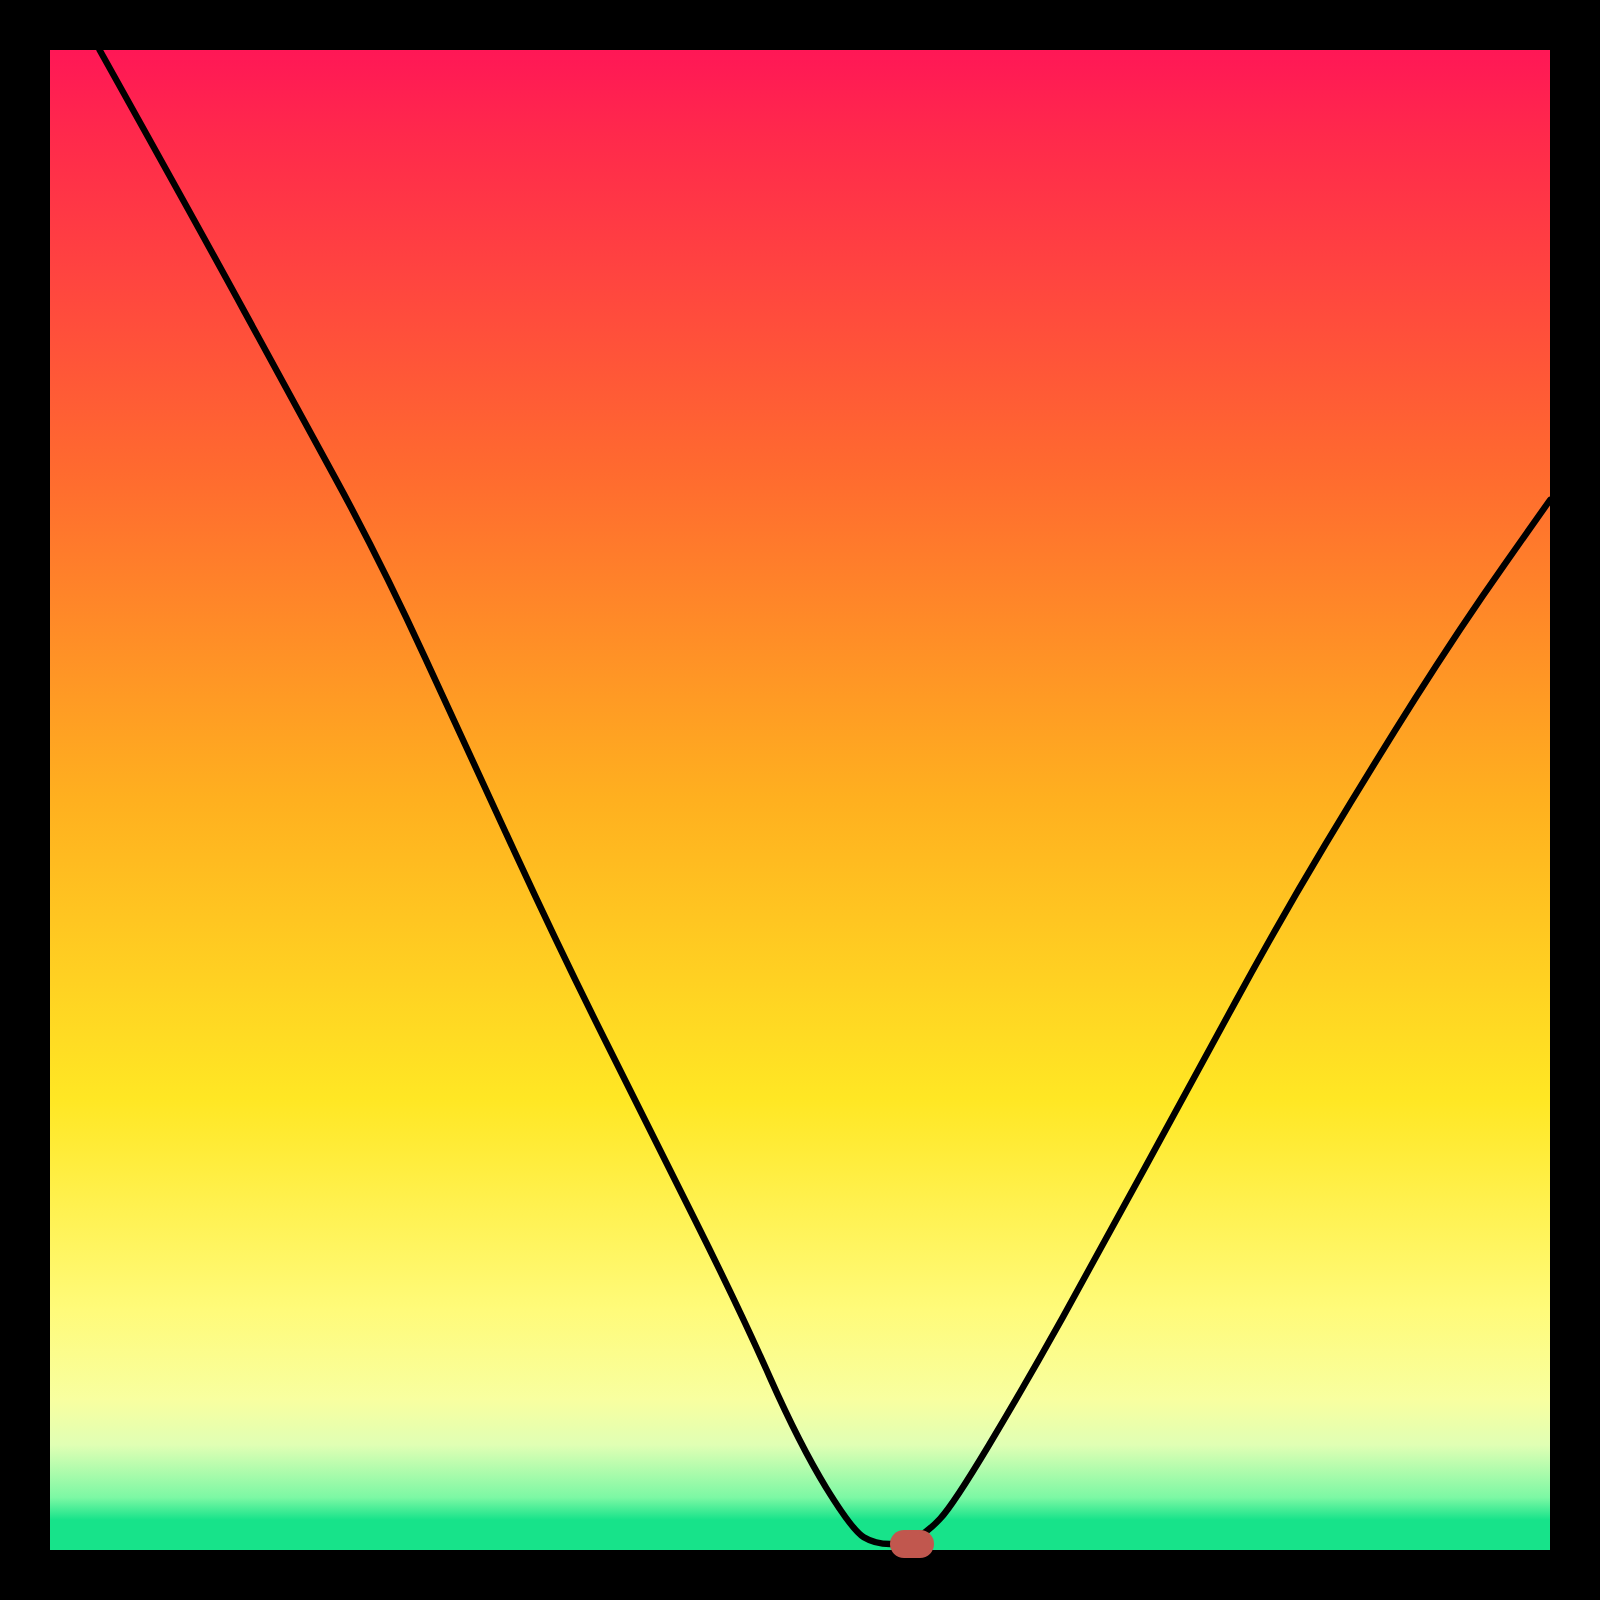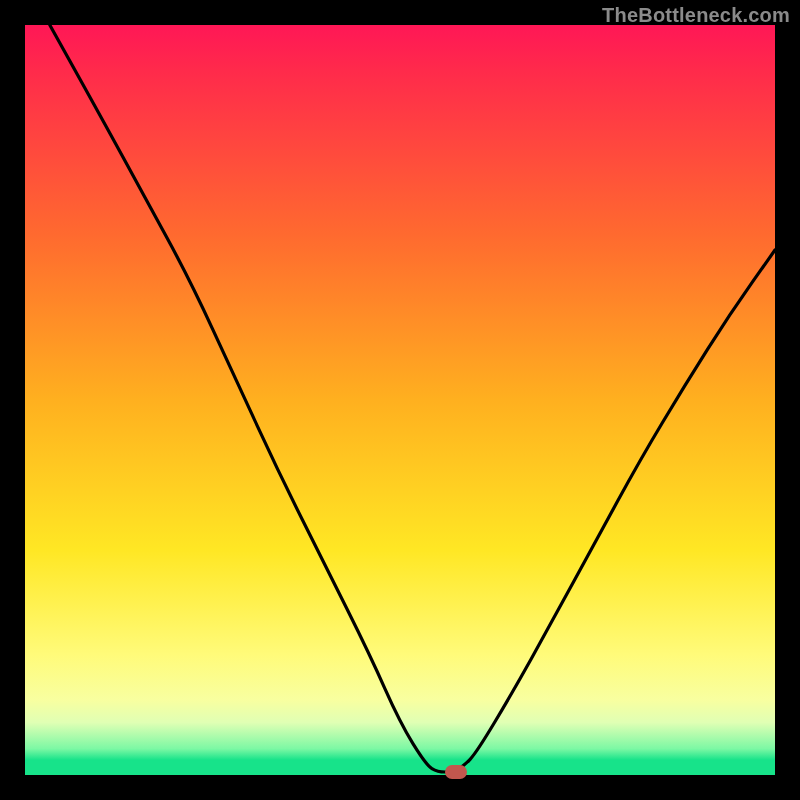--- a/index.html
+++ b/index.html
@@ -72,14 +72,13 @@
 
 <div class="frame">
   <div class="plot"></div>
 
   <svg class="curve" viewBox="0 0 750 750" preserveAspectRatio="none">
     <path fill="none" stroke="#000000" stroke-width="3.2" stroke-linecap="round" d="M 24.8 0.0 Q 75.0 90.0 97.5 131.3 Q 120.0 172.5 142.5 213.8 Q 165.0 255.0 187.5 303.8 Q 210.0 352.5 232.5 401.3 Q 255.0 450.0 277.5 495.0 Q 300.0 540.0 322.5 585.0 Q 345.0 630.0 360.0 663.8 Q 375.0 697.5 388.1 718.9 Q 401.3 740.3 406.9 743.6 Q 412.5 747.0 420.0 747.0 Q 427.5 747.0 433.1 744.0 Q 438.8 741.0 445.1 734.3 Q 451.5 727.5 469.5 697.5 Q 487.5 667.5 506.3 633.8 Q 525.0 600.0 547.5 558.8 Q 570.0 517.5 592.5 476.3 Q 615.0 435.0 637.5 397.5 Q 660.0 360.0 682.5 324.4 Q 705.0 288.8 727.5 256.9 T 750.0 225.0"></path>
   </svg>
 
   <div class="marker" style="left: 445.25px; top: 765px;"></div>
 
-  <div class="watermark">TheBottleneck.com</div>
 </div>
 
 </body></html>

